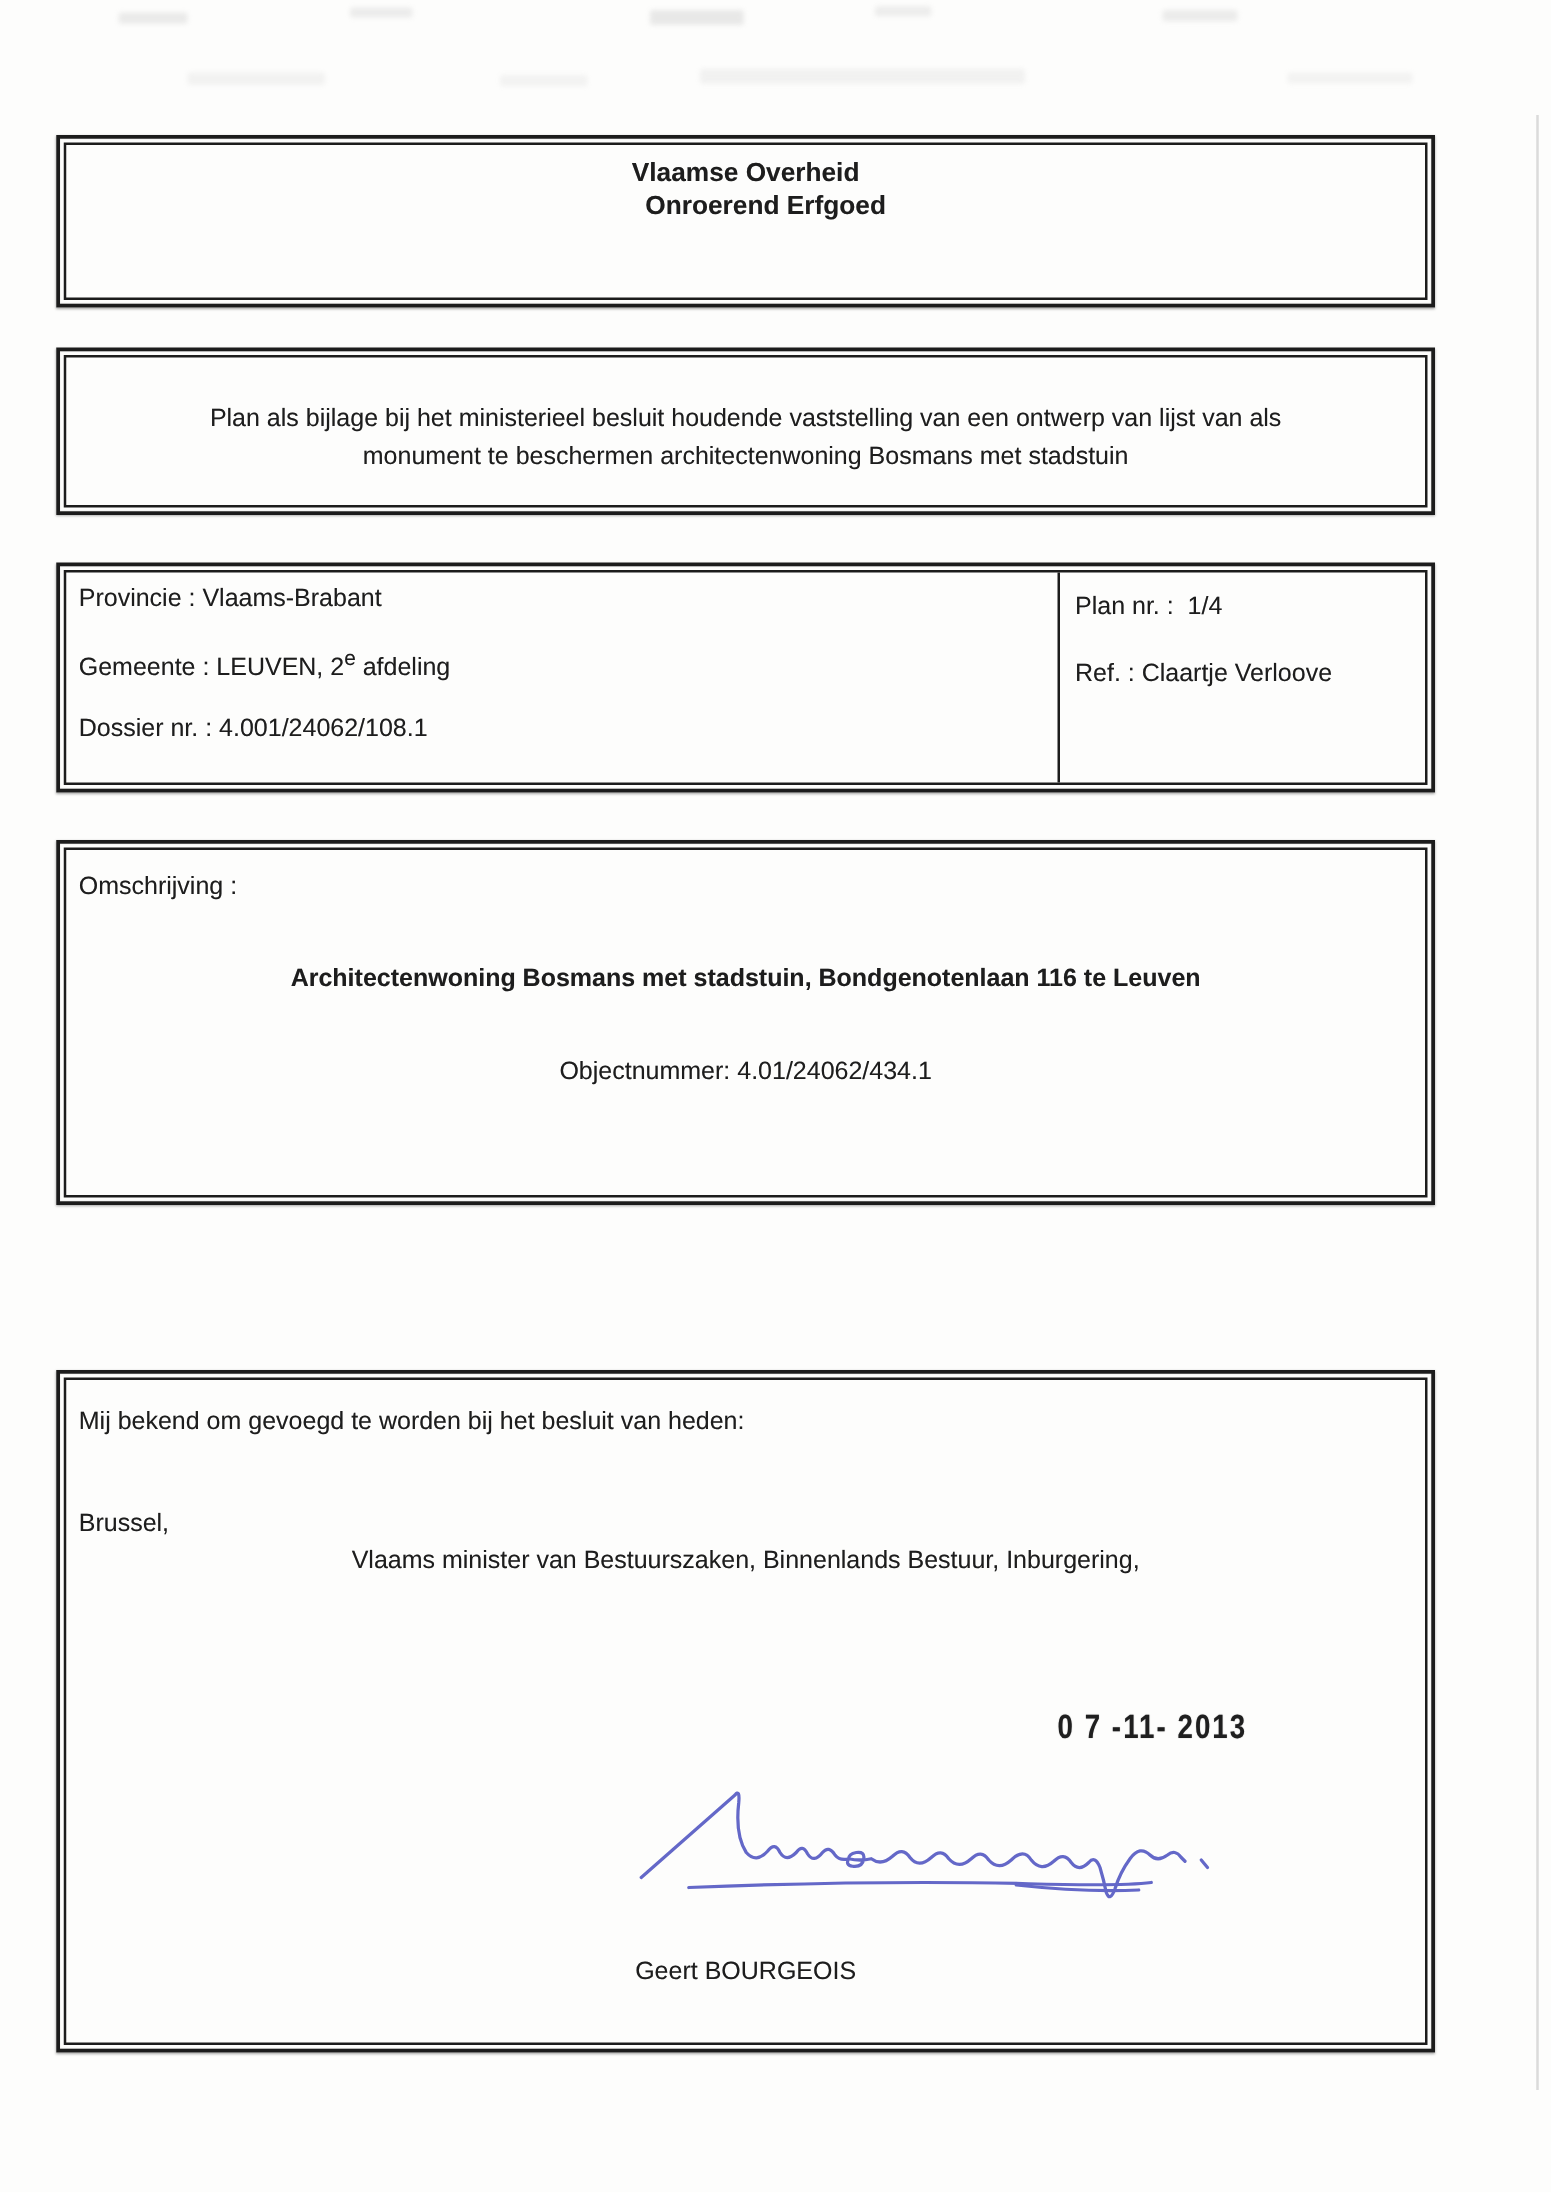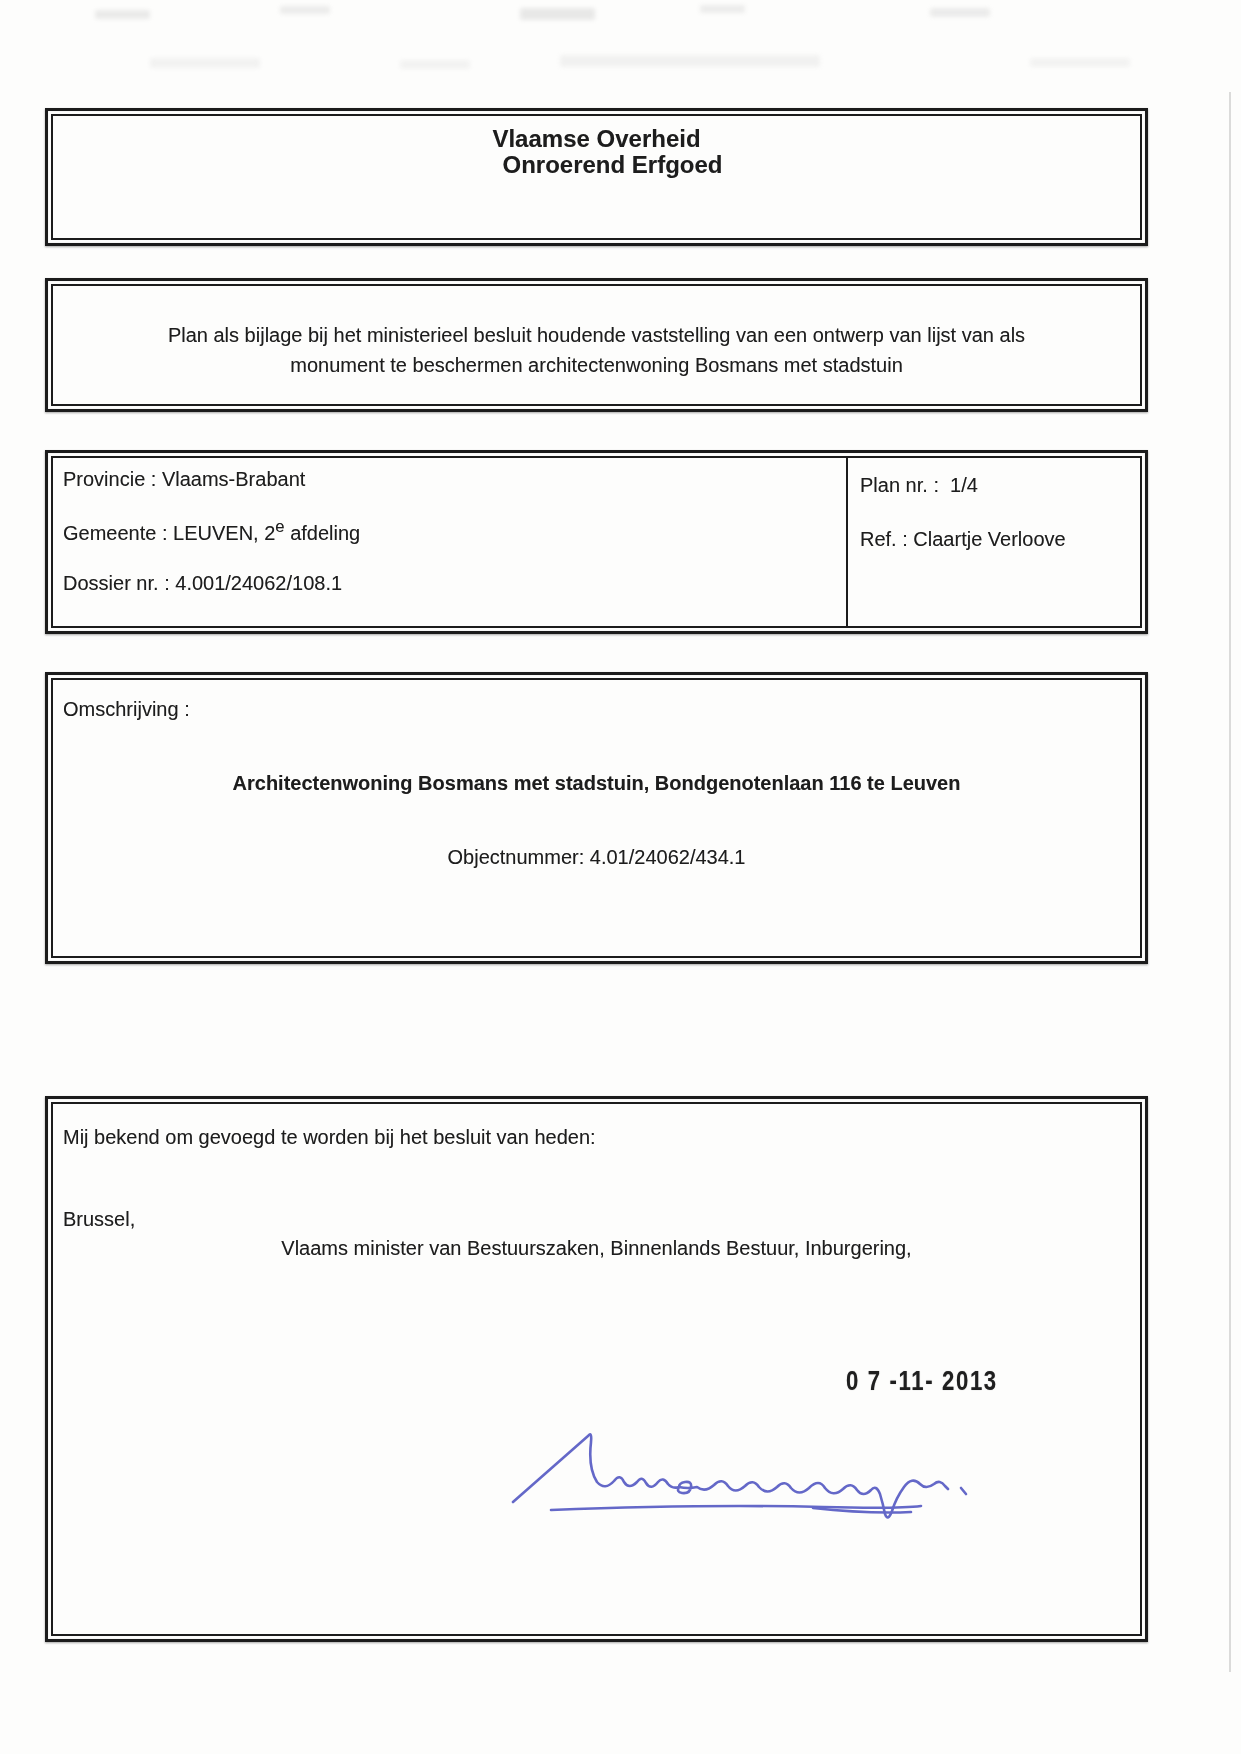--- a/index.html
+++ b/index.html
@@ -21,21 +21,21 @@
     box-sizing:border-box;
   }
   .dbox .inner{
     position:absolute;inset:3px;
     border:2px solid #1c1c1c;
   }
   .center{text-align:center;}
   .abs{position:absolute;}
   .b{font-weight:bold;}
   .fs20{font-size:20px;line-height:26px;}
-  .fs21{font-size:24px;line-height:26px;}
+  .fs21{font-size:21px;line-height:26px;}
   .pre{white-space:pre-wrap;}
 
   
   .cols{display:flex;height:100%;}
   .col-left{width:795px;border-right:2px solid #1c1c1c;position:relative;box-sizing:border-box;}
   .col-right{flex:1;position:relative;}
 
   
   .stamp{
     font-size:27px;font-weight:700;letter-spacing:2px;
@@ -129,16 +129,17 @@
                    Q260,52 266,61 Q274,70 284,61 Q292,53 298,62 Q306,71 316,62
                    Q326,52 332,62 Q340,72 350,63 Q358,55 364,64 Q370,72 378,64
                    Q383,58 387,68 Q390,78 392,88 Q395,96 399,85 Q403,72 411,61
                    Q419,50 427,58 Q433,64 441,58 Q447,53 452,60 L455,63"></path>
           <path d="M468,62 l5,6"></path>
           <path d="M58,84 Q210,78 330,81 Q405,83 428,80"></path>
           <path d="M320,82 Q375,88 418,86"></path>
         </g>
       </svg>
 
+      <div class="abs center fs20 txt" style="left:0;right:0;top:460px;">Geert BOURGEOIS</div>
     </div>
   </div>
 
 </div>
 
 </body></html>

